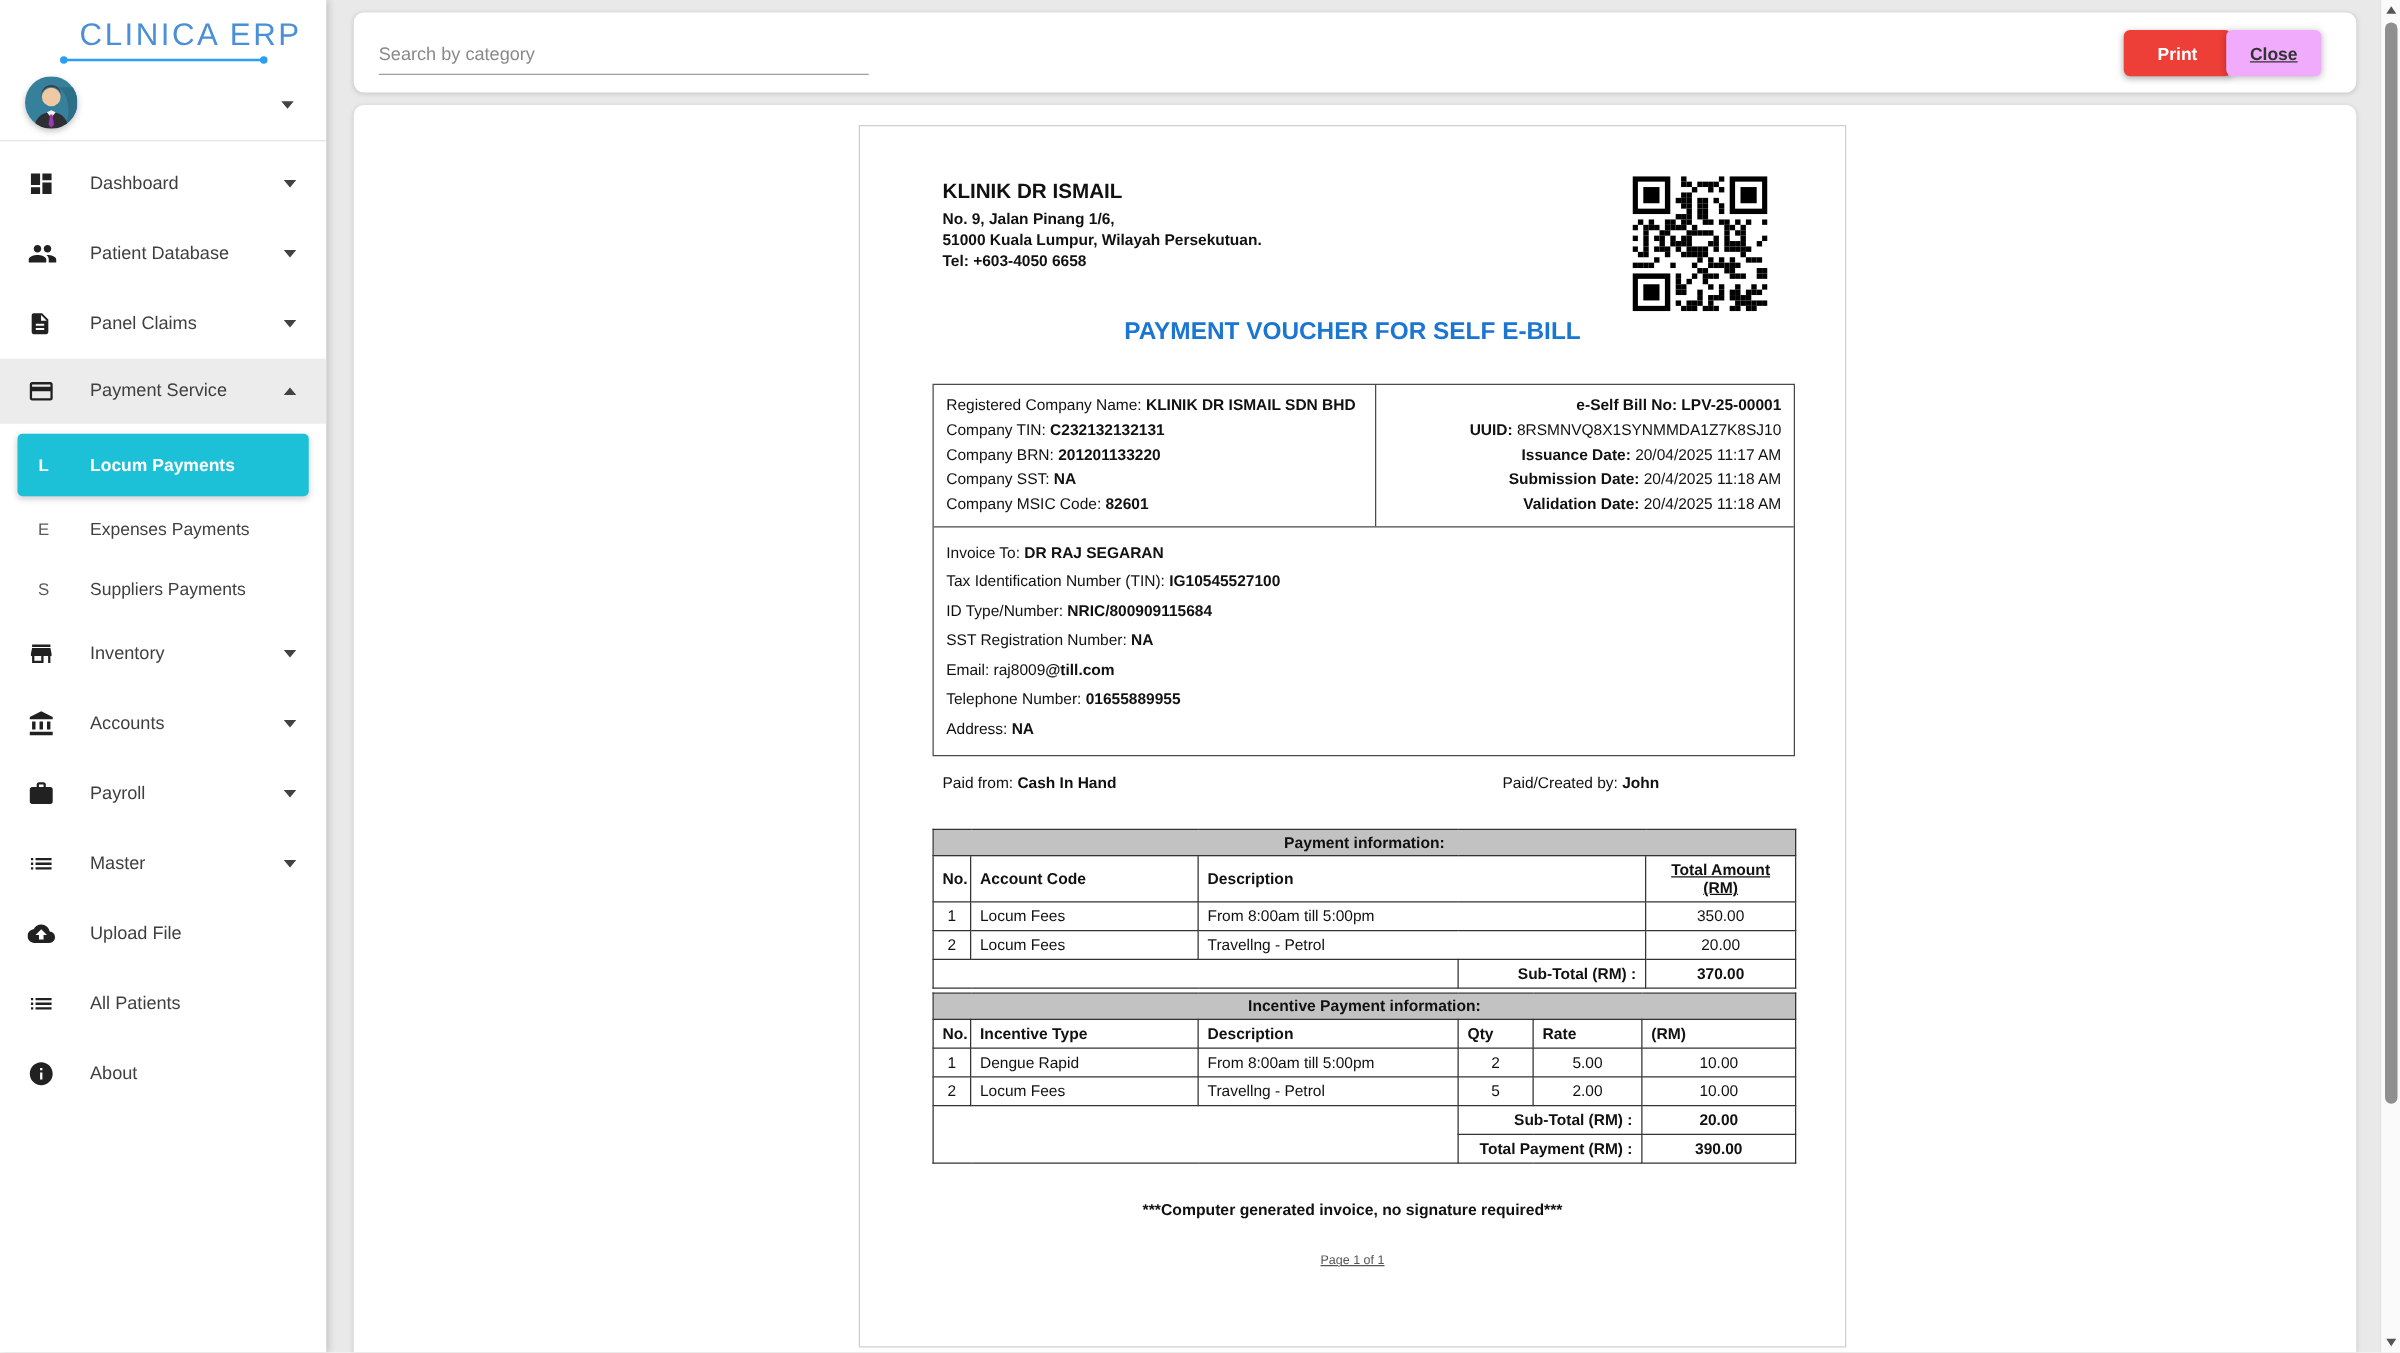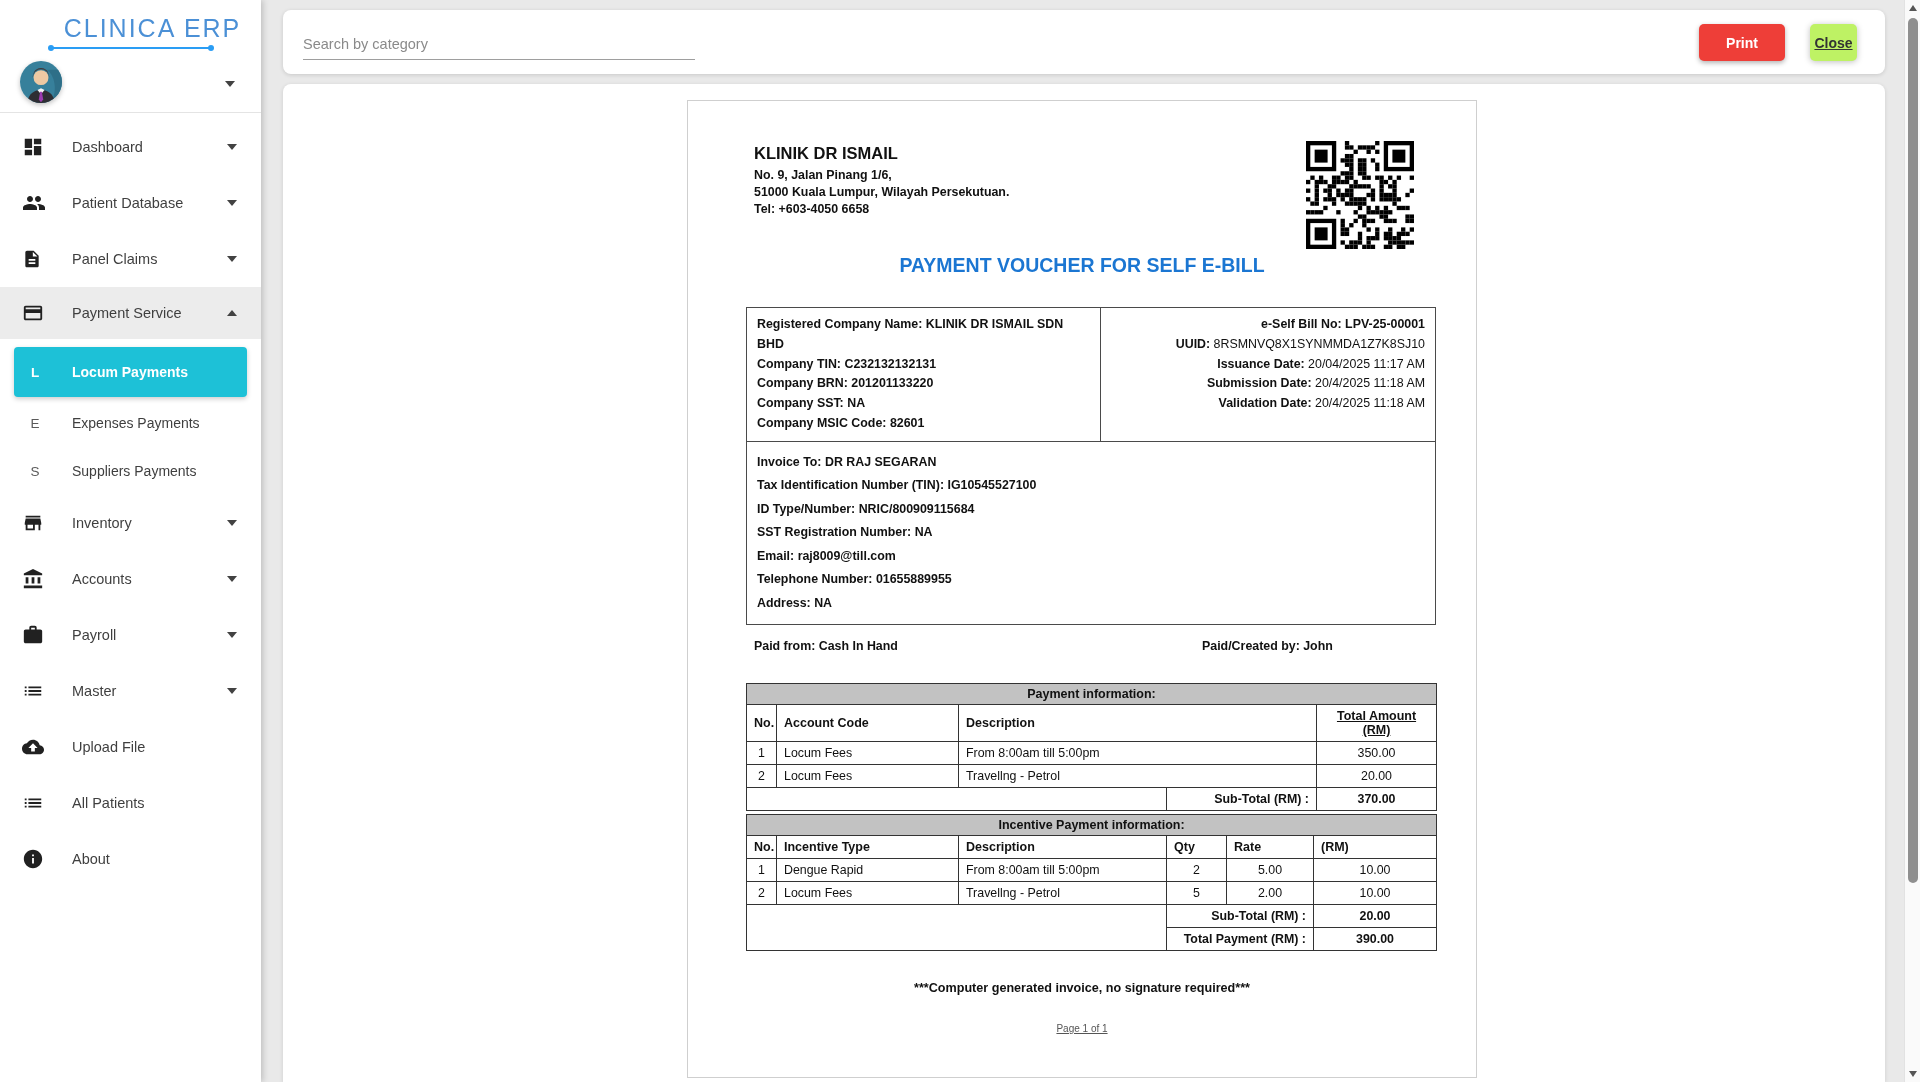--- a/index.html
+++ b/index.html
@@ -46,40 +46,40 @@
   .toolbar { position:absolute; left:283px; top:10px; width:1602px; height:64px; background:#fff;
              border-radius:8px; box-shadow:0 1px 4px rgba(0,0,0,.14); z-index:2; }
   .search-input { position:absolute; left:20px; top:18px; width:392px; height:32px; border:none;
                   border-bottom:1px solid #9e9e9e; font-size:14.5px; color:#333; outline:none;
                   background:transparent; font-family:"Liberation Sans", sans-serif; }
   .search-input::placeholder { color:#8a8a8a; }
   .btn { position:absolute; top:14px; height:37px; border:none; border-radius:5px; font-size:14px;
          font-weight:bold; cursor:pointer; font-family:"Liberation Sans", sans-serif; }
   .btn-print { right:100px; width:86px; background:#ee3e38; color:#fff;
                box-shadow:0 2px 5px rgba(0,0,0,.3); }
-  .btn-close { right:28px; width:47px; background:#bef264; color:#333;
+  .btn-close { right:28px; width:76px; background:#f0abfc; color:#333;
                box-shadow:0 1px 6px rgba(0,0,0,.25);text-decoration:underline; }
 
   .content-card { position:absolute; left:283px; top:84px; width:1602px; height:998px;
                   background:#fff; border-radius:8px 8px 0 0; box-shadow:0 1px 4px rgba(0,0,0,.12); }
 
   
   .page { position:absolute; left:404px; top:16px; width:790px; height:978px; background:#fff;
           border:1px solid #cfcfcf; color:#111; font-size:12.4px; }
   .clinic { margin:44px 0 0 66px; font-weight:bold; line-height:17px; }
   .clinic-name { font-size:16.5px; margin-bottom:5px; }
   .qr { position:absolute; top:40px; right:62px; width:108px; height:108px; }
   .doc-title { text-align:center; margin-top:36px; color:#1b76d2; font-size:19.5px; font-weight:bold; }
 
   .infobox { margin:30px 0 0 58px; width:690px; border:1px solid #4a4a4a; }
   .sec1 { display:flex; border-bottom:1px solid #4a4a4a; }
   .sec1-left { width:354px; border-right:1px solid #4a4a4a; padding:7px 10px; line-height:19.8px; }
   .sec1-right { flex:1; text-align:right; padding:7px 10px; line-height:19.8px; }
   .sec2 { padding:9px 10px; line-height:23.5px; }
-  .kv .lbl { font-weight:bold; } .kv .val { font-weight:bold; }
+  .kv .lbl { font-weight:normal; } .kv .val { font-weight:bold; }
   .ebill-line .lbl { font-weight:bold; } .ebill-line .val { font-weight:normal; }
   .ebill-line.first .val { font-weight:bold; }
 
   .paid-row { position:relative; margin:14px 0 0 66px; height:18px; }
   .paid-by { position:absolute; left:448px; top:0; }
 
   table.inv-table { border-collapse:collapse; margin:26px 0 0 58px; width:690px;
                     font-size:12.4px; table-layout:fixed; }
   table.inv-table.second { margin-top:3px; }
   .inv-table th, .inv-table td { border:1px solid #333; padding:4px 7px; }

